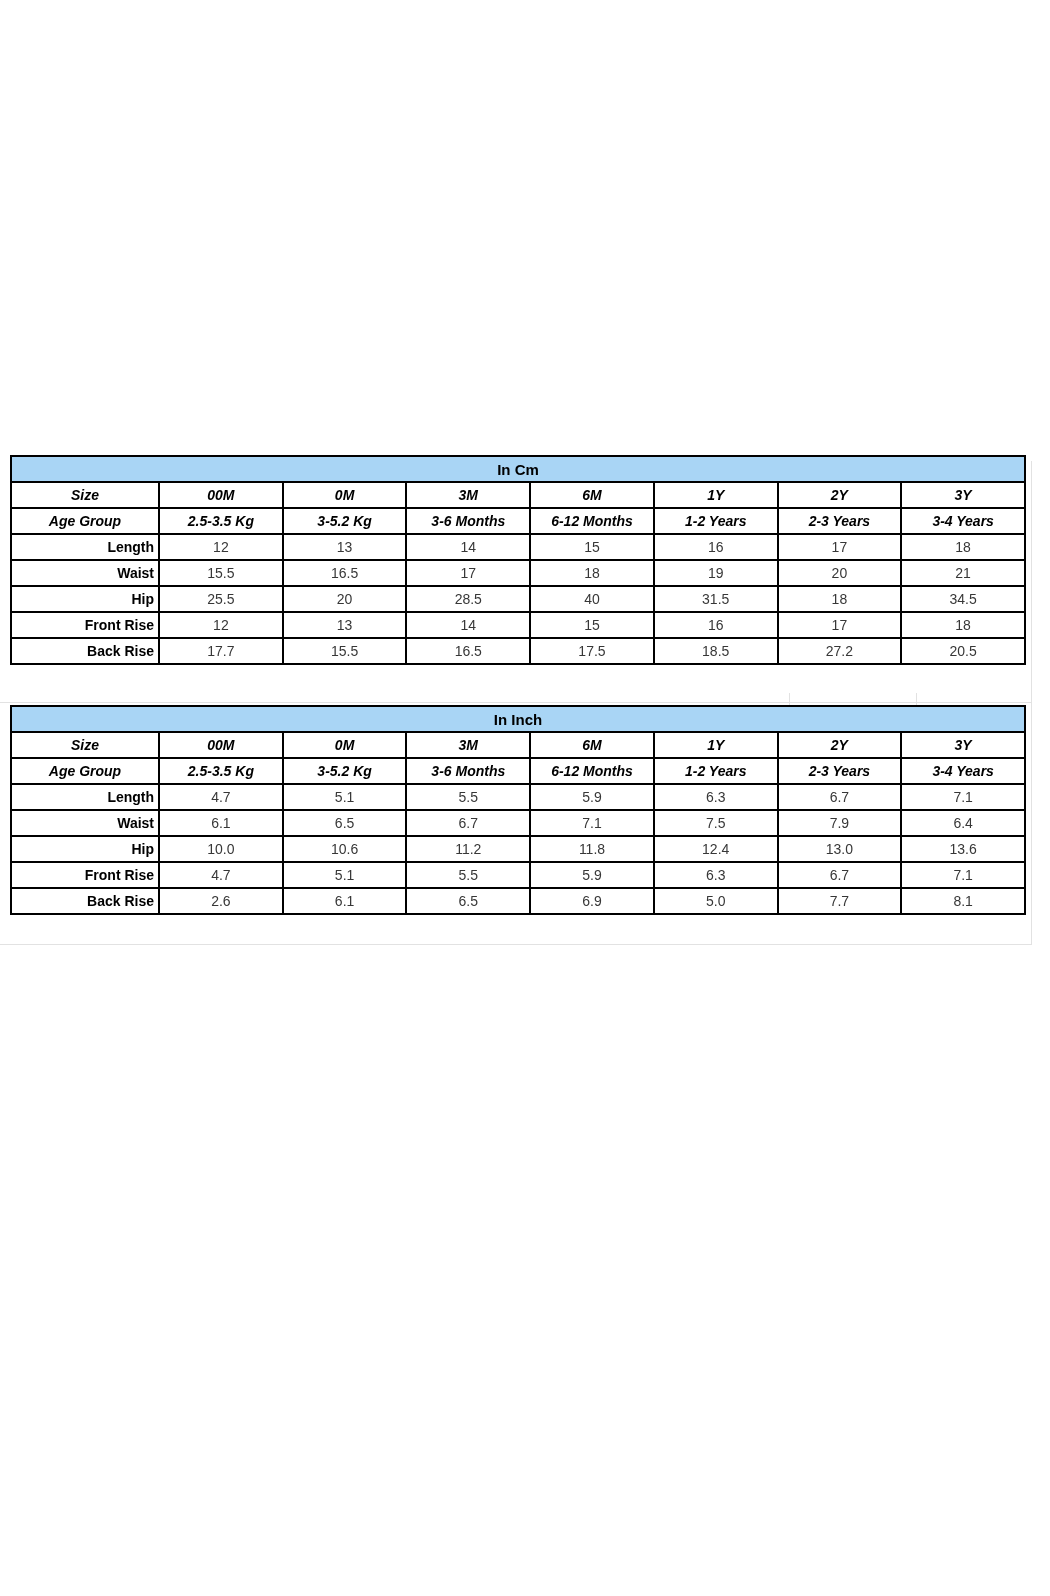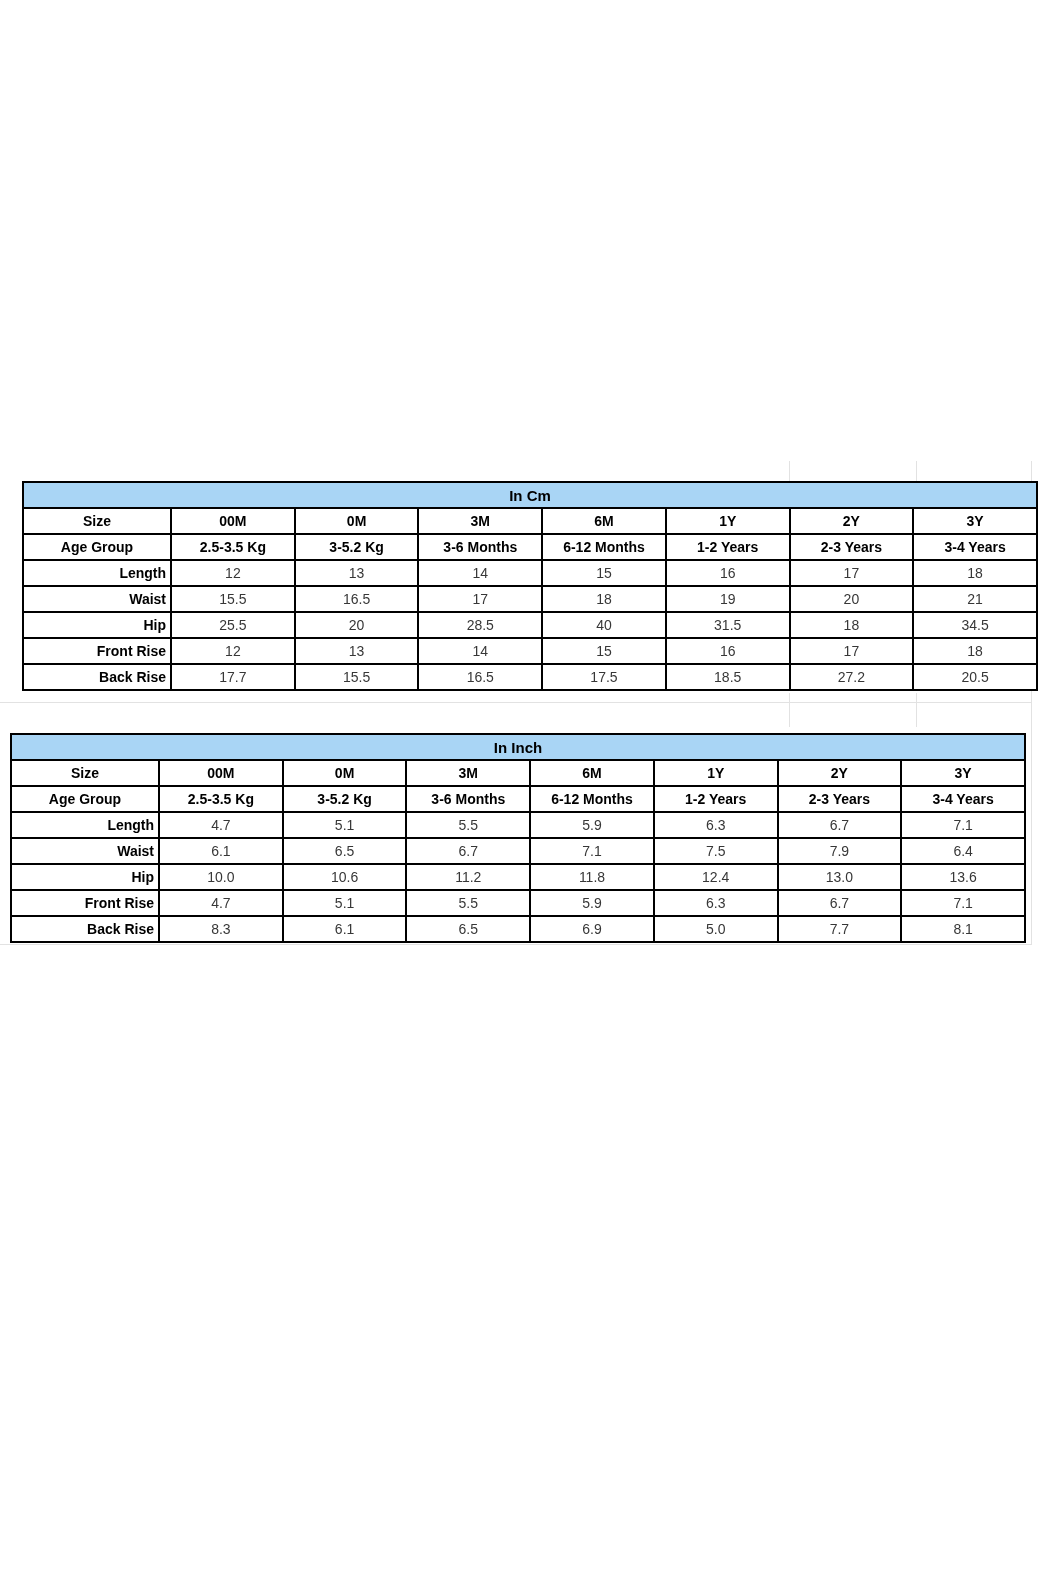--- a/index.html
+++ b/index.html
@@ -16,41 +16,42 @@
     background:var(--page-bg);
     font-family:"Liberation Sans",sans-serif;
     -webkit-font-smoothing:antialiased;
   }
   .gridline{position:absolute;background:var(--gridline);}
   table.size-table{
     position:absolute;left:10px;width:1016px;
     border-collapse:collapse;table-layout:fixed;
     background:#fff;
   }
-  #table-cm{top:481px;margin-left:12px;}
-  #table-inch{top:733px;padding-left:40px;}
+  #table-cm{top:455px;}
+  #table-inch{top:705px;padding-left:40px;}
   .size-table td{
     border:2px solid var(--border);
     height:24px;
     padding:0 4px;
     text-align:center;
     vertical-align:middle;
     font-size:14px;
     overflow:hidden;
     white-space:nowrap;
   }
   .title-row td{
     background:var(--header-bg);
     font-weight:700;
     font-size:15px;
     color:var(--label-text);
   }
   .header-row td{
     font-weight:700;
     color:var(--label-text);
+    font-style:italic;
   }
   .data-row td{
     font-weight:400;
     color:var(--value-text);
   }
   .data-row td.row-label{
     font-weight:700;
     color:var(--label-text);
     text-align:right;
     padding-left:10px;
@@ -225,21 +226,21 @@
         <td>4.7</td>
         <td>5.1</td>
         <td>5.5</td>
         <td>5.9</td>
         <td>6.3</td>
         <td>6.7</td>
         <td>7.1</td>
       </tr>
       <tr class="data-row">
         <td class="row-label">Back Rise</td>
-        <td>8.3</td>
+        <td>2.6</td>
         <td>6.1</td>
         <td>6.5</td>
         <td>6.9</td>
         <td>5.0</td>
         <td>7.7</td>
         <td>8.1</td>
       </tr>
     </tbody>
 </table>
 

